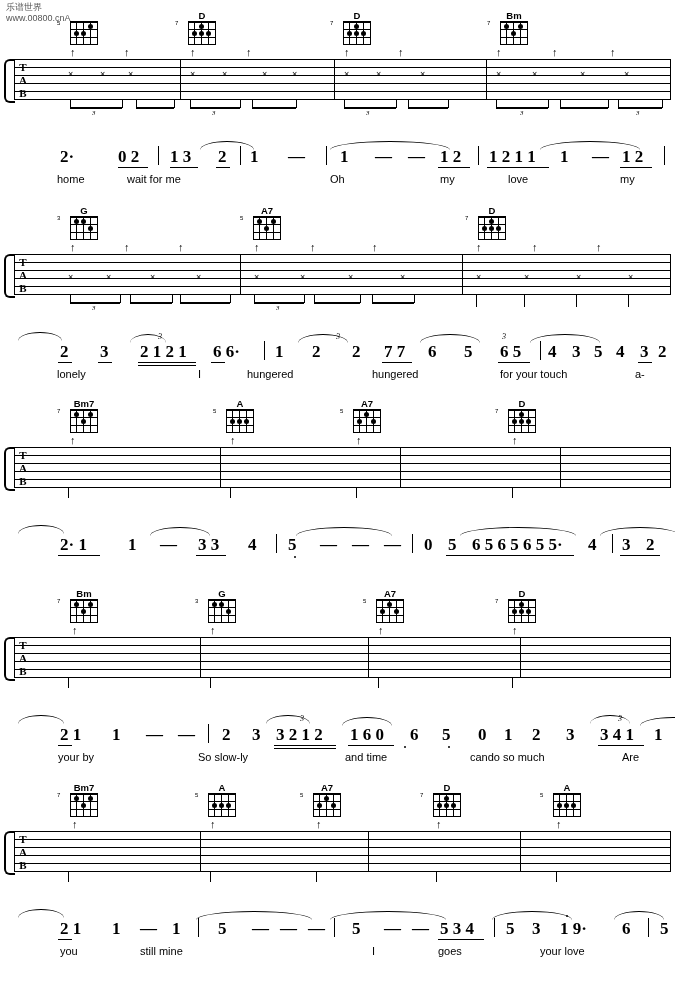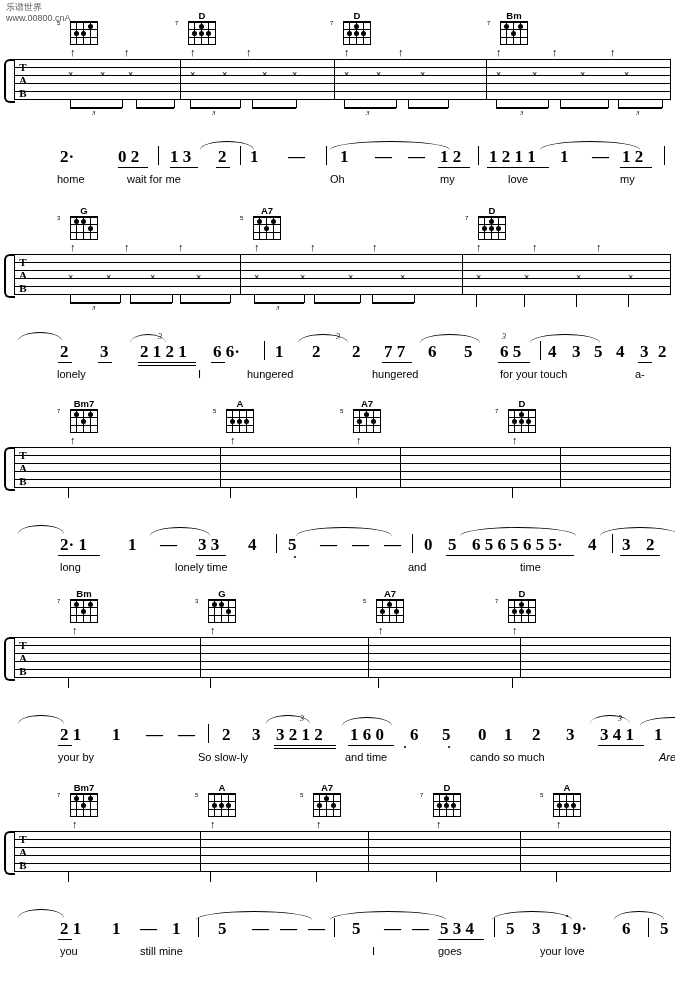--- a/index.html
+++ b/index.html
@@ -576,26 +576,20 @@
       <div class="n" style="left:448px;top:2px;">5</div>
       <div class="n" style="left:472px;top:2px;">6 5 6 5 6 5 5·</div>
       <div class="u1" style="left:446px;top:22px;width:128px;"></div>
       <div class="n" style="left:588px;top:2px;">4</div>
       <div class="bar" style="left:612px;"></div>
       <div class="n" style="left:622px;top:2px;">3</div>
       <div class="n" style="left:646px;top:2px;">2</div>
       <div class="u1" style="left:620px;top:22px;width:40px;"></div>
     </div>
 
-    <div class="lyrics" style="margin-top:4px;">
-      <div class="w" style="left:60px;">long</div>
-      <div class="w" style="left:175px;">lonely time</div>
-      <div class="w" style="left:408px;">and</div>
-      <div class="w" style="left:520px;">time</div>
-    </div>
   </div>
 
   <div class="system" style="top:588px;">
     <div class="chords">
       <div class="chord" style="left:62px;">
         <div class="nm">Bm</div>
         <div class="grid">
           <div class="fr"></div>
           <div class="fnum">7</div>
           <div class="v" style="left:9px"></div>
@@ -717,21 +711,21 @@
       <div class="u1" style="left:598px;top:22px;width:46px;"></div>
       <div class="n" style="left:654px;top:2px;">1</div>
 
     </div>
 
     <div class="lyrics" style="margin-top:4px;">
       <div class="w" style="left:58px;">your by</div>
       <div class="w" style="left:198px;">So slow-ly</div>
       <div class="w" style="left:345px;">and time</div>
       <div class="w" style="left:470px;">cando so much</div>
-      <div class="w" style="left:659px;font-style:italic;">Are</div>
+      <div class="w" style="left:622px;">Are</div>
     </div>
   </div>
 
   <div class="system" style="top:782px;">
     <div class="chords">
       <div class="chord" style="left:62px;">
         <div class="nm">Bm7</div>
         <div class="grid">
           <div class="fr"></div>
           <div class="fnum">7</div>

